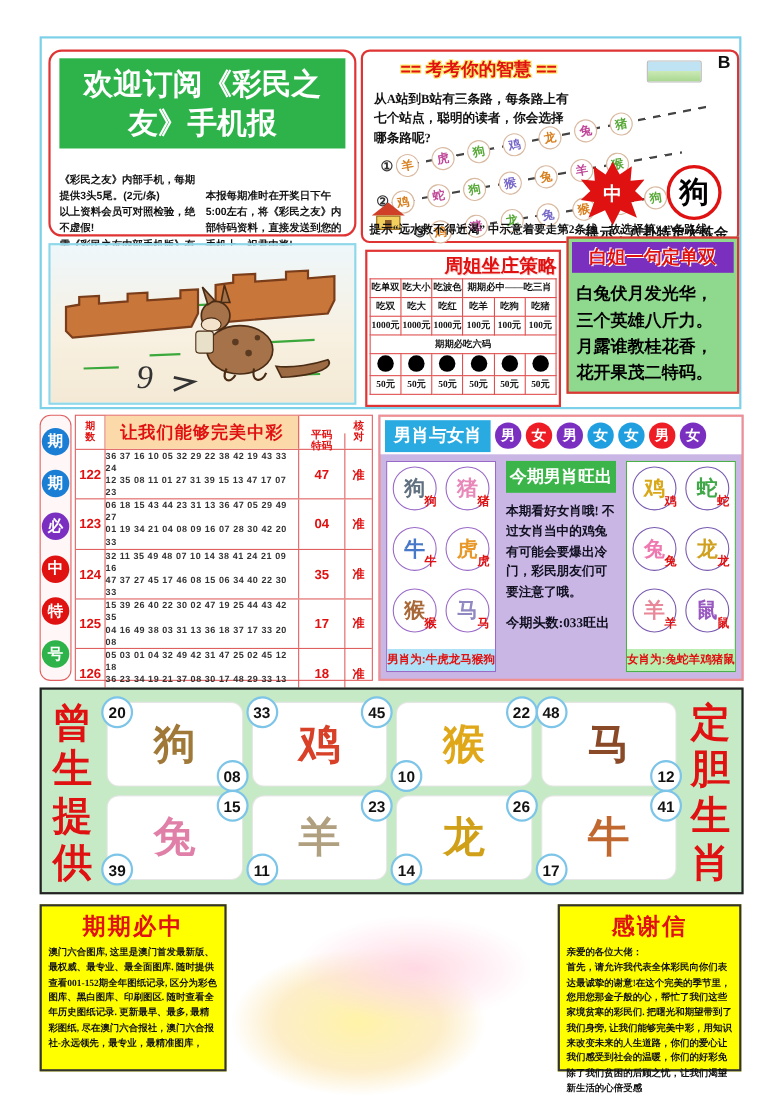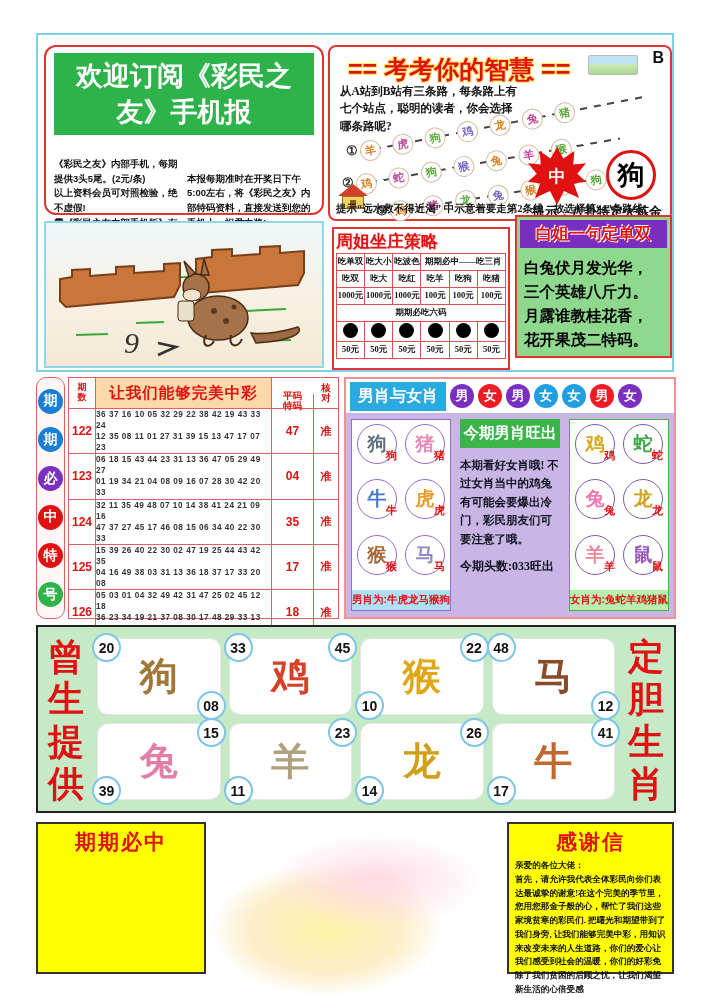--- a/index.html
+++ b/index.html
@@ -20,21 +20,21 @@
              white-space:pre-line; }
   .welcome-sig { color:#e01111; font-weight:bold; font-size:9.5px; margin-top:2px; white-space:pre-line; }
 
   
   .donkey-box { position:absolute; left:6px; top:186px; width:280px; height:147px;
              border:2px solid #8fd8ea; background:linear-gradient(#eef7fb 0%, #f8f0e0 60%, #f3e9d5 100%); }
 
   
   .puzzle { position:absolute; left:290px; top:10px; width:344px; height:176px;
             border:2px solid #e03333; border-radius:8px; background:#fff; }
-  .puzzle-title { position:absolute; left:18px; top:6px; color:#e01111; font-size:25px; font-weight:bold;
+  .puzzle-title { position:absolute; left:34px; top:6px; color:#e01111; font-size:16px; font-weight:bold;
             text-shadow:1px 1px 0 #ffe96b, -1px -1px 0 #ffe96b, 1px -1px 0 #ffe96b, -1px 1px 0 #ffe96b; }
   .puzzle-q { position:absolute; left:10px; top:36px; width:180px; font-size:11.5px; font-weight:bold;
             font-family:"Liberation Serif", serif; line-height:1.5; color:#111; }
   .b-label { position:absolute; right:6px; top:2px; font-size:16px; font-weight:bold; color:#111; }
   .landscape { position:absolute; right:32px; top:8px; width:50px; height:20px; border:1px solid #bbb;
             background:linear-gradient(#bfe3f2 0%, #bfe3f2 45%, #cdeab8 45%, #a8d890 100%); border-radius:2px; }
   .route { position:absolute; height:22px; display:flex; align-items:center; gap:12px;
             transform-origin:left center;
             background:repeating-linear-gradient(90deg, #444 0 7px, transparent 7px 14px);
             background-size:100% 2px; background-position:center; background-repeat:no-repeat; }
@@ -55,21 +55,21 @@
             border-radius:50%; background:#fff; display:flex; align-items:center; justify-content:center;
             font-size:27px; font-weight:bold; color:#000; }
   .puzzle-hint { position:absolute; right:8px; top:156px; font-size:13px; font-weight:bold;
             font-family:"Liberation Serif", serif; color:#111; }
   .puzzle-answer { position:absolute; left:6px; bottom:3px; width:332px; font-size:10.5px; font-weight:bold;
             font-family:"Liberation Serif", serif; color:#111; }
 
   
   .zhoujie { position:absolute; left:294px; top:192px; width:178px; height:143px;
             border:2px solid #e03333; background:#fff; padding:1px 2px; }
-  .zhoujie-title { color:#e01111; font-size:17px; font-weight:bold; text-align:left;
+  .zhoujie-title { color:#e01111; font-size:17px; font-weight:bold; text-align:right;
             text-shadow:1px 1px 0 #ffd9d9; }
   .zhoujie table { width:100%; border-collapse:collapse; table-layout:fixed; }
   .zhoujie td { border:1px solid #e05050; text-align:center; font-weight:bold; color:#111;
             font-size:8.5px; padding:2px 0; font-family:"Liberation Serif", serif; }
   .zhoujie .dotrow td { padding:1px 0; }
   .dot { display:inline-block; width:15px; height:15px; border-radius:50%; background:#000; }
 
   
   .baijie { position:absolute; left:477px; top:180px; width:157px; height:143px;
             border:2px solid #e03333; background:#8fd98f; padding:3px; }
@@ -562,20 +562,21 @@
         <span class="numc pos-tr">41</span>
         <span class="numc pos-bl">17</span>
       </div>
     </div>
   </div>
 
   <div class="glow"></div>
 
   <div class="ybox ybox-left">
     <div class="ybox-title">期期必中</div>
+    <div class="ybox-text">澳门六合图库, 这里是澳门首发最新版、最权威、最专业、最全面图库. 随时提供查看001-152期全年图纸记录, 区分为彩色图库、黑白图库、印刷图区. 随时查看全年历史图纸记录. 更新最早、最多, 最精彩图纸, 尽在澳门六合报社，澳门六合报社-永远领先，最专业，最精准图库，</div>
   </div>
 
   <div class="ybox ybox-right">
     <div class="ybox-title">感谢信</div>
     <div class="ybox-text">亲爱的各位大佬：
 首先，请允许我代表全体彩民向你们表达最诚挚的谢意!在这个完美的季节里，您用您那金子般的心，帮忙了我们这些家境贫寒的彩民们. 把曙光和期望带到了我们身旁, 让我们能够完美中彩，用知识来改变未来的人生道路，你们的爱心让我们感受到社会的温暖，你们的好彩免除了我们贫困的后顾之忧，让我们渴望新生活的心倍受感</div>
   </div>
 
 </div>
 

